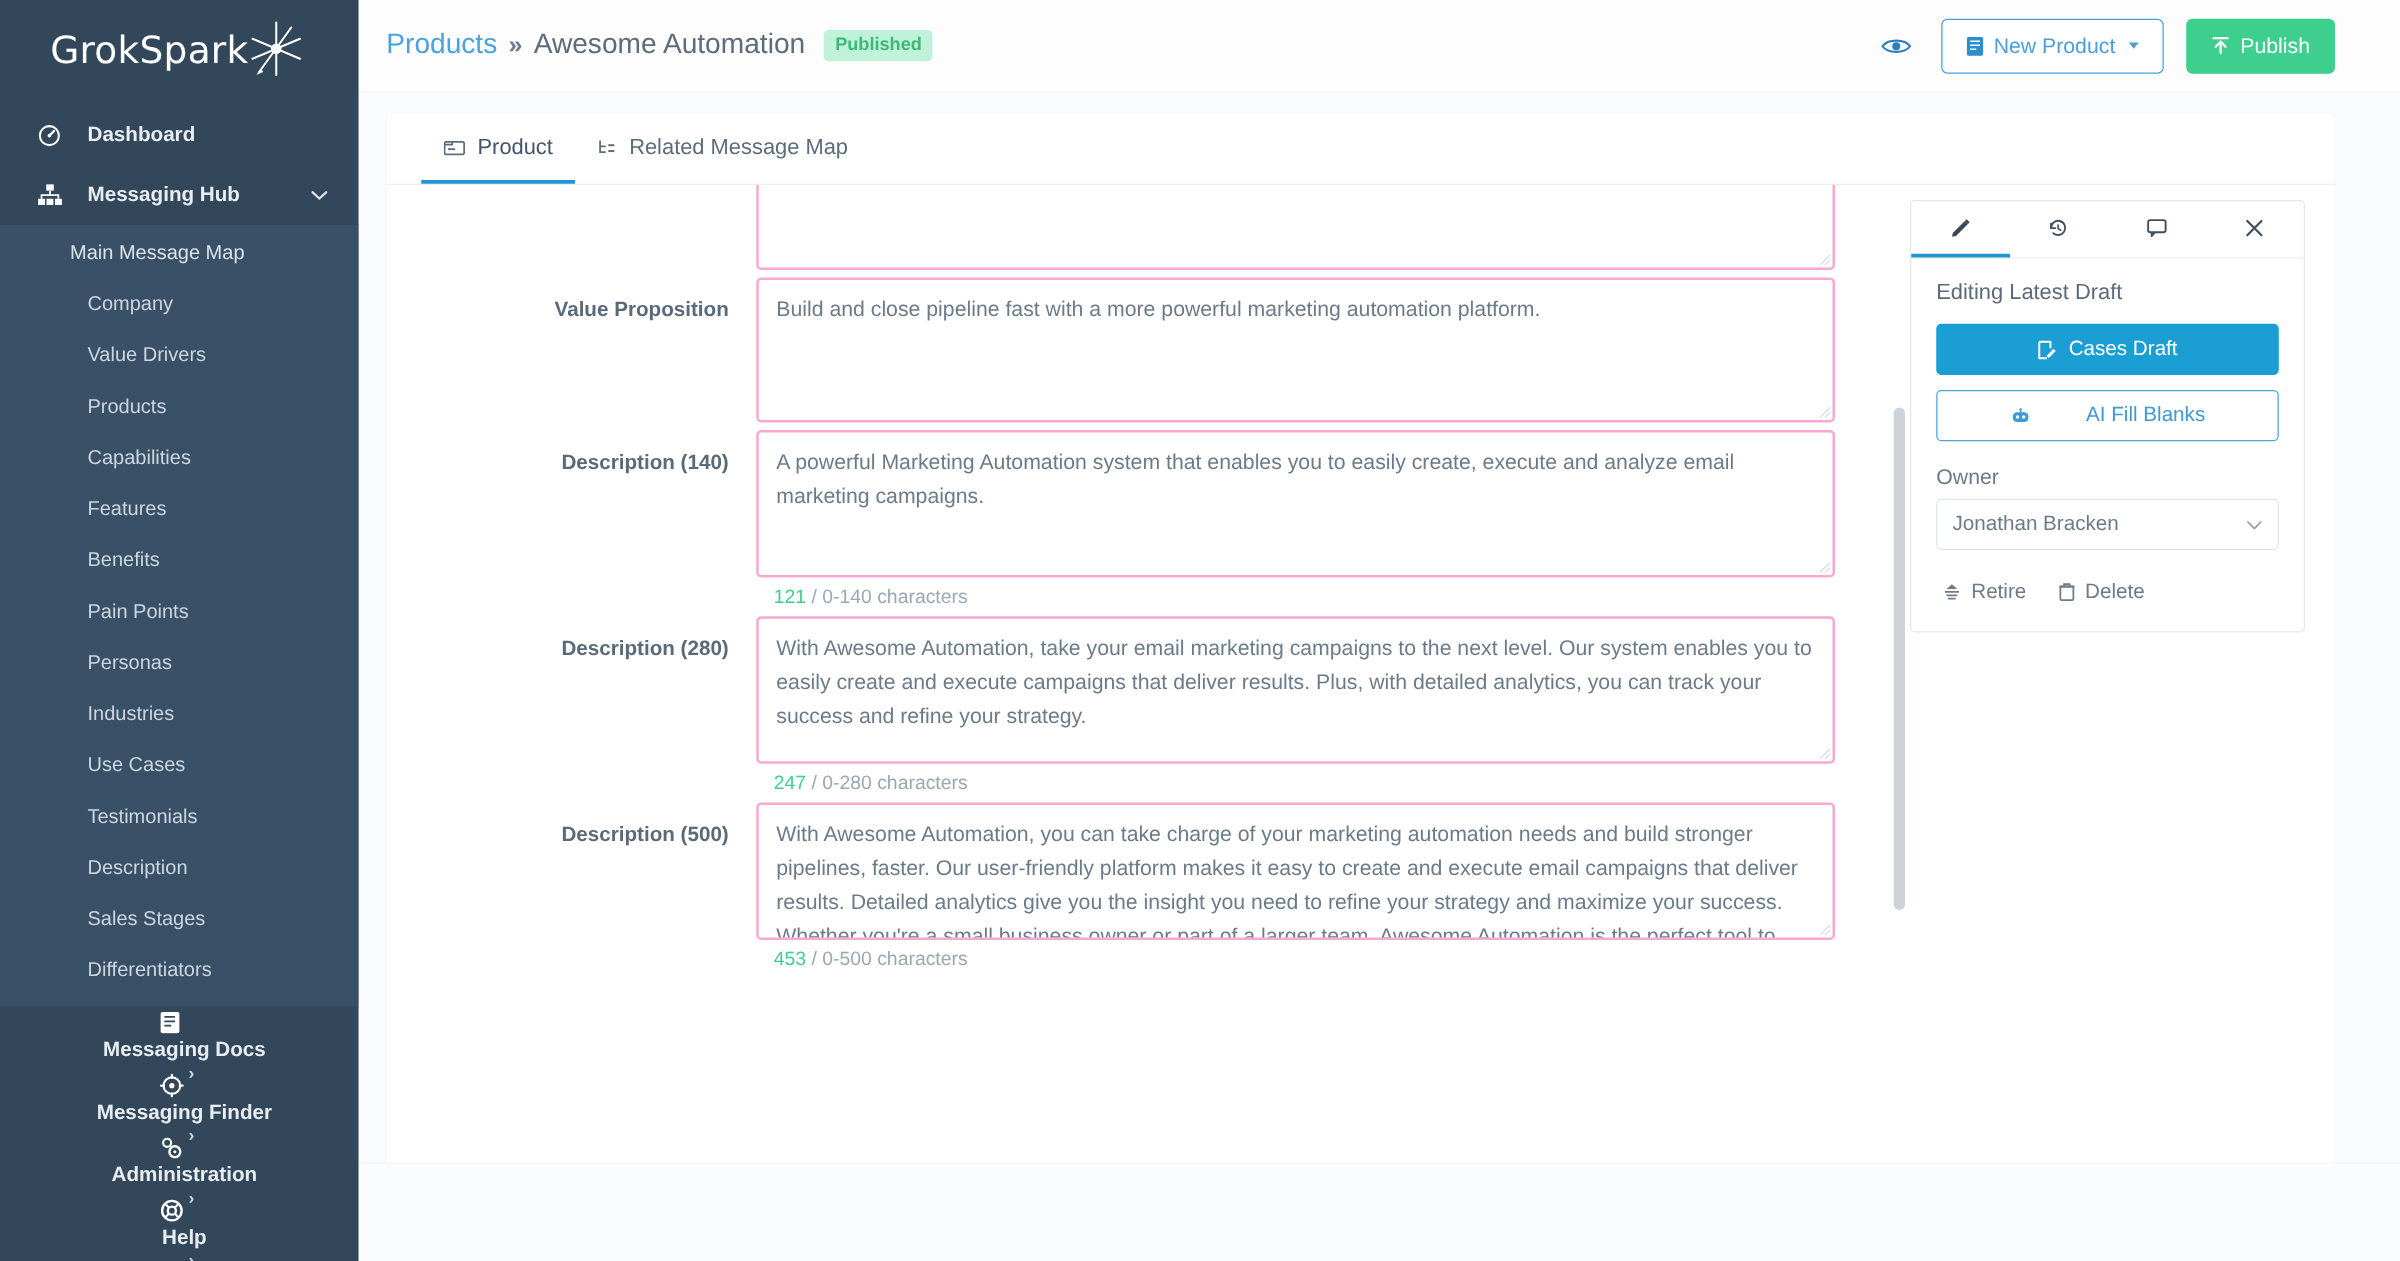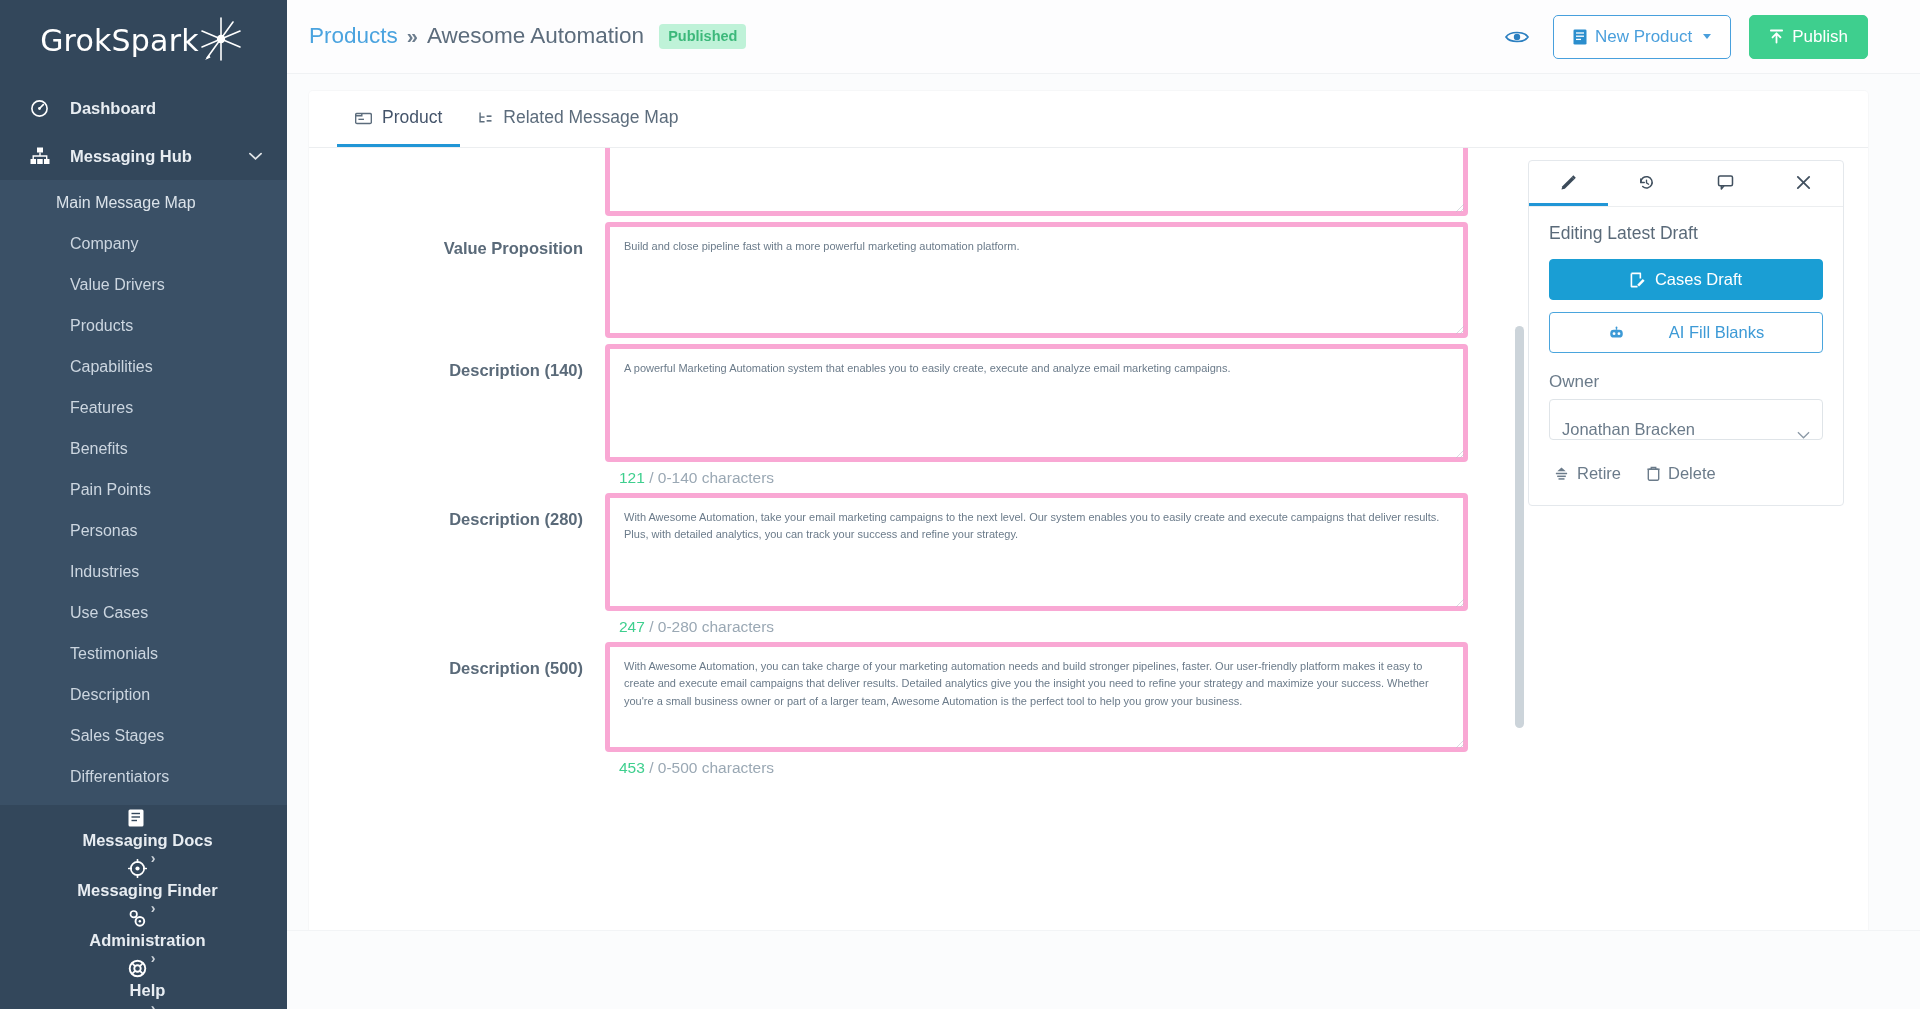--- a/index.html
+++ b/index.html
@@ -136,24 +136,24 @@
   .frow { display: flex; margin-bottom: 6px; }
   .flabel {
     width: 296px; min-width: 296px; text-align: right;
     padding: 16px 22px 0 0;
     font-size: 16.5px; font-weight: 700; color: #5a6a79;
     line-height: 1.3;
   }
   .fctl { flex: 1 1 auto; min-width: 0; }
   .ta {
     width: 100%; display: block; resize: none;
-    border: 5px solid #f9a8d4; border-radius: 4px;
+    border: 2px solid #f9a8d4; border-radius: 4px;
     background: #ffffff; color: #6b7b8a;
     font-family: "Liberation Sans", sans-serif;
-    font-size: 11px; line-height: 1.58;
+    font-size: 17px; line-height: 1.58;
     padding: 11px 14px; outline: none;
     overflow: hidden;
   }
   .counter { font-size: 15.5px; color: #9aa8b4; padding: 7px 0 0 14px; }
   .counter b { color: #3ecf8e; font-weight: 400; }
 
   
   .ta-wrap { position: relative; }
   .grip {
     position: absolute; right: 3px; bottom: 3px;
@@ -186,21 +186,21 @@
   .sp-btn {
     width: 100%; display: flex; align-items: center; justify-content: center;
     gap: 9px; height: 41px; border-radius: 4px; cursor: pointer;
     font-size: 16.5px;
   }
   .sp-btn-primary { background: #1a9ed4; color: #ffffff; border: 1px solid #1a9ed4; }
   .sp-btn-ghost { background: #ffffff; color: #3d9ad6; border: 1px solid #4aa5dd; margin-top: 12px; gap: 44px; }
   .sp-label { font-size: 17px; color: #6b7b8a; margin: 19px 0 7px; }
   .sp-select {
     width: 100%; height: 41px; border: 1px solid #dfe4e8; border-radius: 4px;
-    display: flex; align-items: flex-end; padding: 0 12px;
+    display: flex; align-items: center; padding: 0 12px;
     color: #6b7b8a; font-size: 16.5px; cursor: pointer; background: #fff;
   }
   .sp-select .sel-caret { margin-left: auto; color: #8b99a6; }
   .sp-actions { display: flex; gap: 26px; margin-top: 24px; padding-left: 5px; }
   .sp-action {
     display: flex; align-items: center; gap: 8px;
     font-size: 16.5px; color: #6b7b8a; cursor: pointer;
   }
 
   .footer-strip { height: 80px; background: #fbfcfd; border-top: 1px solid #f2f4f6; }

